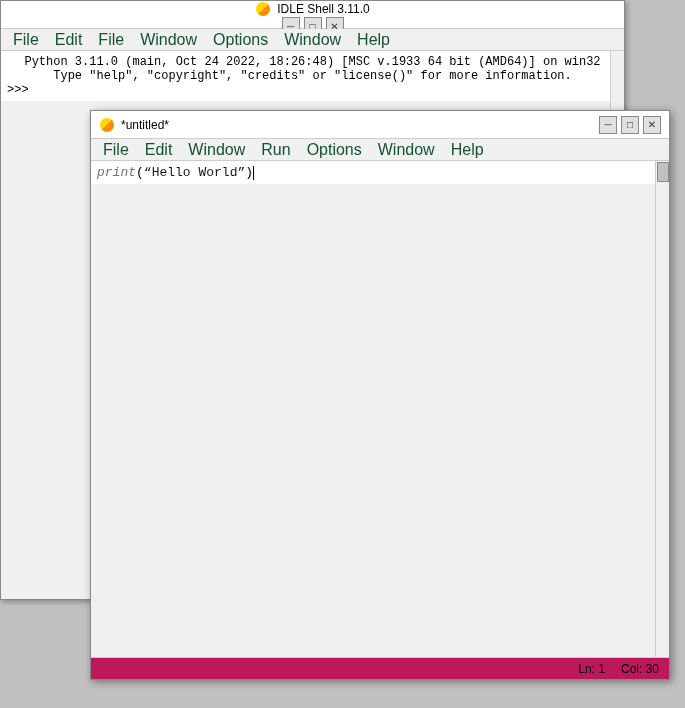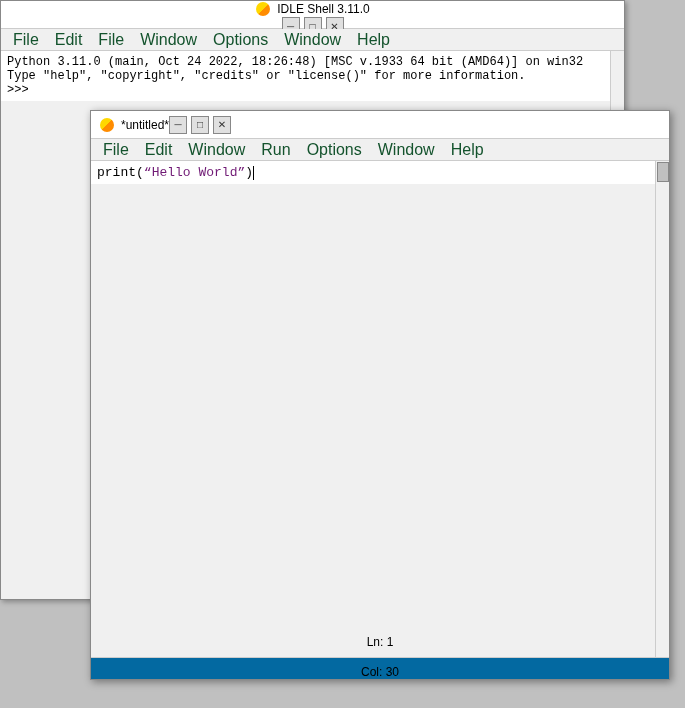--- a/index.html
+++ b/index.html
@@ -98,20 +98,21 @@
       padding: 4px 6px;
       font-family: 'Courier New', Courier, monospace;
       font-size: 12px;
       overflow: auto;
       position: relative;
     }
 
     .shell-output {
       color: #000;
       white-space: pre-wrap;
+      text-align: center;
     }
 
     .shell-prompt {
       color: #000;
     }
 
     
     .editor-window {
       position: absolute;
       top: 110px;
@@ -126,20 +127,21 @@
       z-index: 10;
     }
 
     .editor-title-bar {
       background: #ffffff;
       border-bottom: 1px solid #ccc;
       height: 28px;
       display: flex;
       align-items: center;
       padding: 0 8px;
+      justify-content: space-between;
     }
 
     .editor-content {
       flex: 1;
       background: #ffffff;
       padding: 4px 6px;
       font-family: 'Courier New', Courier, monospace;
       font-size: 13px;
       overflow: auto;
       position: relative;
@@ -158,30 +160,29 @@
     .editor-scrollbar-thumb {
       width: 12px;
       height: 20px;
       background: #c0c0c0;
       border: 1px solid #888;
       margin: 1px;
     }
 
     .status-bar {
       height: 22px;
-      background: #0369a1;
+      background: #be185d;
       border-top: 1px solid #ccc;
       display: flex;
       align-items: center;
       justify-content: flex-end;
       padding: 0 10px;
       font-size: 12px;
       color: #000;
       gap: 16px;
-      flex-direction: column;
     }
 
     .code-cursor {
       display: inline-block;
       width: 1px;
       height: 14px;
       background: #000;
       vertical-align: text-bottom;
     }
 
@@ -262,21 +263,21 @@
     <span class="menu-item">Edit</span>
     <span class="menu-item">Window</span>
     <span class="menu-item">Run</span>
     <span class="menu-item">Options</span>
     <span class="menu-item">Window</span>
     <span class="menu-item">Help</span>
   </div>
 
   <div style="position:relative; flex:1; overflow:hidden;">
     <div class="editor-content">
-      <div><span style="color:#000000;">print</span><span>(</span><span style="color:#701a75;text-align:center;">“Hello World”</span><span>)</span><span class="code-cursor"></span></div>
+      <div><span style="color:#737373;font-style:italic;">print</span><span>(</span><span style="color:#0f172a;text-align:center;">“Hello World”</span><span>)</span><span class="code-cursor"></span></div>
     </div>
     <div class="editor-scrollbar-v">
       <div class="editor-scrollbar-thumb"></div>
     </div>
   </div>
 
   <div class="status-bar">
     <span>Ln: 1</span>
     <span>Col: 30</span>
   </div>

